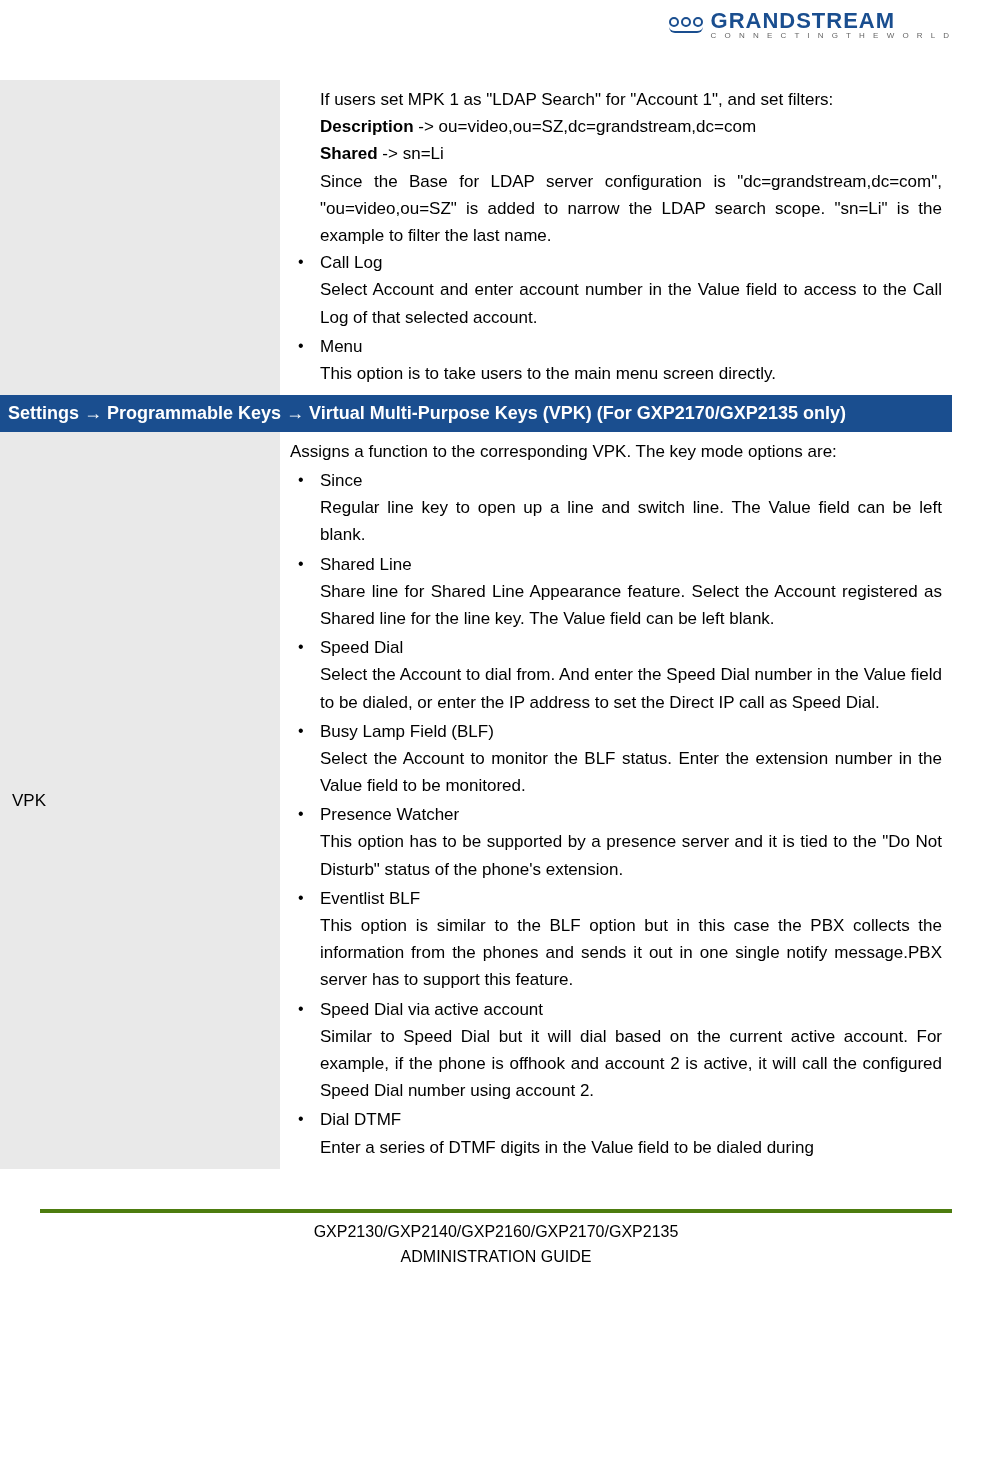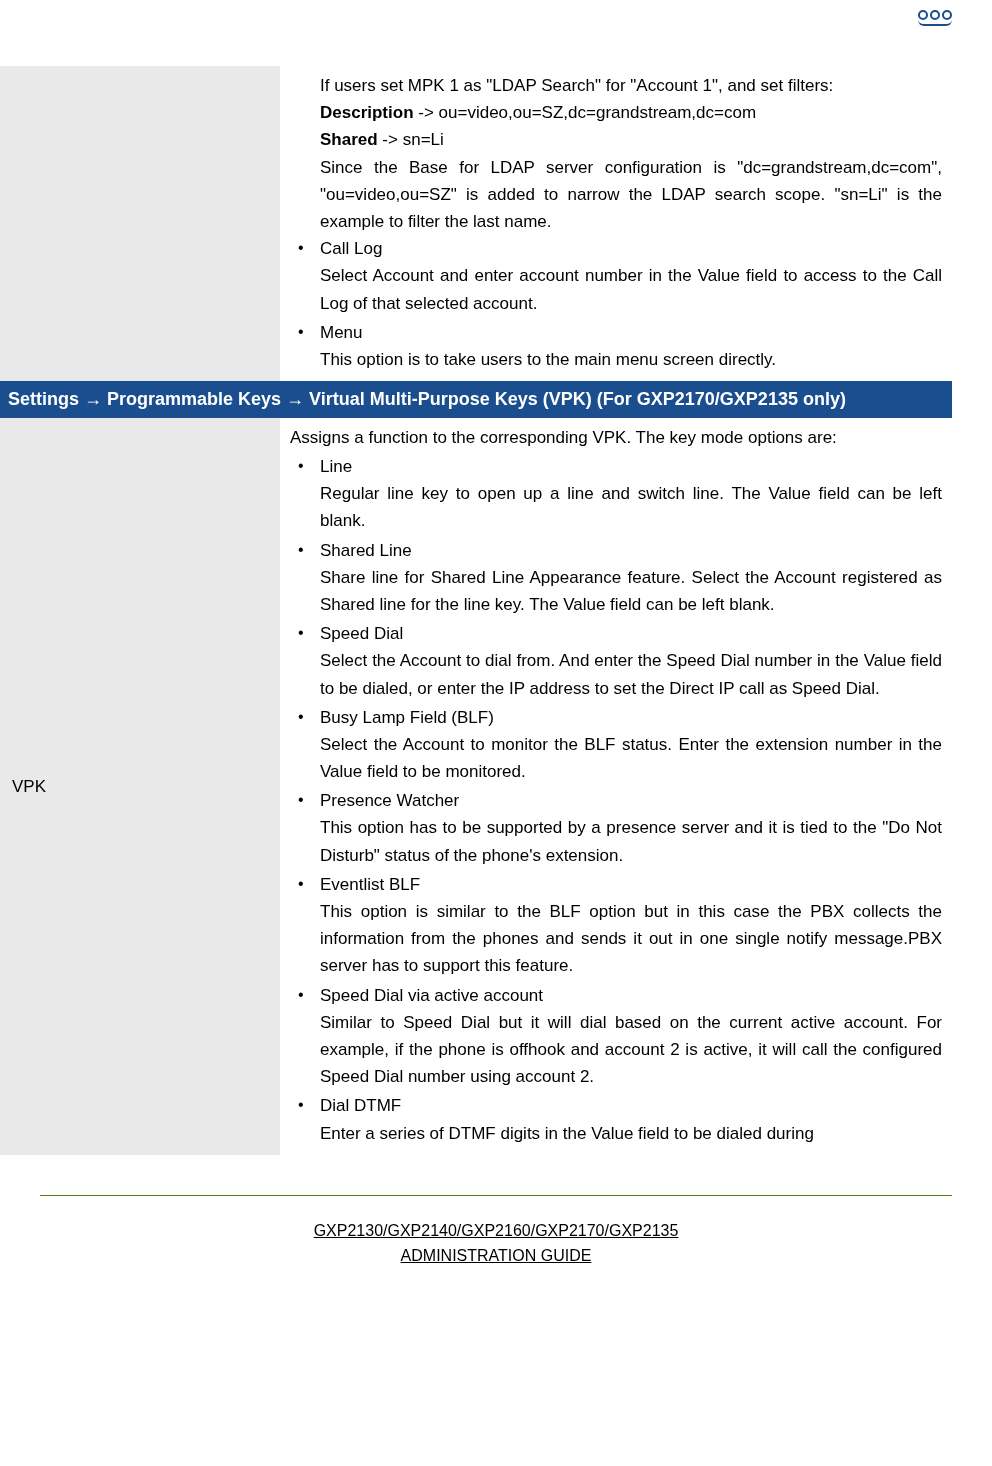--- a/index.html
+++ b/index.html
@@ -104,43 +104,46 @@
     left: 8px;
     top: 0;
     font-size: 16px;
   }
   .item-title { display: block; }
   .item-desc { display: block; text-align: justify; }
   .intro { display: block; margin-bottom: 2px; }
   .pre-bullet { padding-left: 30px; }
   .pre-bullet p { text-align: justify; }
   .footer {
-    border-top: 1px solid #4d7c0f;
+    border-top: 4px solid #4d7c0f;
     margin: 20px 40px 0 40px;
-    padding-top: 22px;
+    padding-top: 6px;
     display: flex;
     justify-content: space-between;
     font-size: 16px;
-    text-decoration: underline;
   }
   .footer-left { text-align: center; flex: 1; }
   .footer-right { text-align: right; width: 200px; }
 </style>
 </head>
 <body>
 
 <div class="header">
   <div class="logo">
     <div class="logo-icon">
       <div class="logo-circles">
           <span class="c"></span>
           <span class="c"></span>
           <span class="c"></span>
         </div>
       <div class="logo-arc"></div>
+    </div>
+    <div class="logo-text">
+      <span class="logo-main">GRANDSTREAM</span>
+      <span class="logo-sub">C O N N E C T I N G   T H E   W O R L D</span>
     </div>
   </div>
 </div>
 
 <div class="page">
 <table class="content-table">
   <tbody>
         <tr>
     <td class="left-col"></td>
     <td class="right-col">
@@ -164,21 +167,21 @@
   </tr>
   <tr class="section-header">
     <td colspan="2">Settings → Programmable Keys → Virtual Multi-Purpose Keys (VPK) (For GXP2170/GXP2135 only)</td>
   </tr>
   <tr>
     <td class="left-col">VPK</td>
     <td class="right-col">
       <span class="intro">Assigns a function to the corresponding VPK. The key mode options are:</span>
       <ul class="bullets">
         <li>
-          <span class="item-title">Line</span>
+          <span class="item-title">Since</span>
           <span class="item-desc">Regular line key to open up a line and switch line. The Value field can be left blank.</span>
         </li>
         <li>
           <span class="item-title">Shared Line</span>
           <span class="item-desc">Share line for Shared Line Appearance feature. Select the Account registered as Shared line for the line key. The Value field can be left blank.</span>
         </li>
         <li>
           <span class="item-title">Speed Dial</span>
           <span class="item-desc">Select the Account to dial from. And enter the Speed Dial number in the Value field to be dialed, or enter the IP address to set the Direct IP call as Speed Dial.</span>
         </li>

